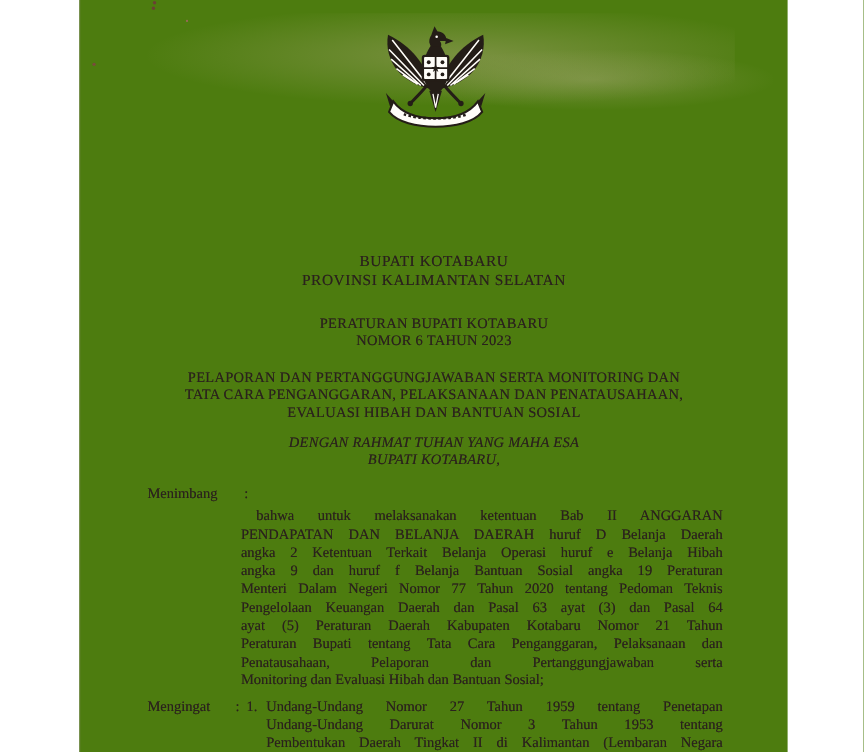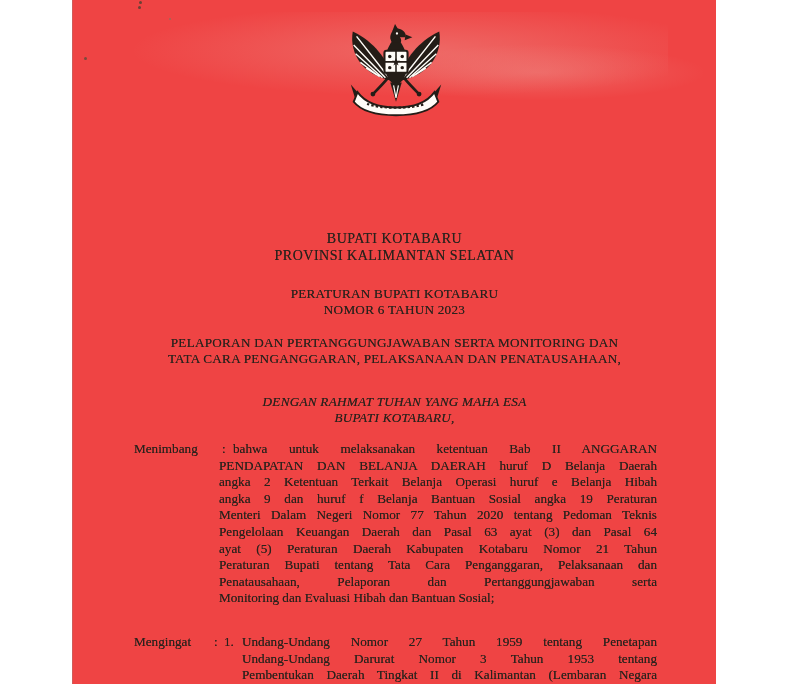--- a/index.html
+++ b/index.html
@@ -4,21 +4,21 @@
 <style>
   html,body{margin:0;padding:0;}
   body{
     width:785px;height:684px;position:relative;overflow:hidden;
     background:#ffffff;
     font-family:"Liberation Serif","DejaVu Serif",serif;
     color:#2a221d;
   }
   .page{
     position:absolute;left:72px;top:0;width:643px;height:684px;
-    background:#ef4444;
+    background:#4d7c0f;
     border-left:1px solid rgba(150,138,130,0.35);
     overflow:hidden;
     text-shadow:0 0 0.4px rgba(48,36,28,0.75);
   }
   .smudge{position:absolute;pointer-events:none;}
   .smudge-a{left:55px;top:12px;width:540px;height:85px;
     background:radial-gradient(ellipse at 55% 45%,rgba(235,198,188,0.28),rgba(235,198,188,0) 70%);}
   .smudge-b{left:300px;top:45px;width:330px;height:55px;
     background:radial-gradient(ellipse at 50% 50%,rgba(238,206,196,0.22),rgba(238,206,196,0) 72%);}
   .speck{position:absolute;border-radius:50%;background:#6b4034;}
@@ -31,21 +31,21 @@
   .letterhead{top:231px;font-size:14px;line-height:16.6px;letter-spacing:0.5px;}
   .titleblock{top:286px;font-size:13.2px;line-height:16.2px;letter-spacing:0.25px;}
   .subject{top:335px;font-size:13.2px;line-height:16.2px;letter-spacing:0.25px;}
   .preamble{top:394px;font-size:13.2px;line-height:16.4px;letter-spacing:0.25px;font-style:italic;}
   .clause{position:absolute;left:0;width:100%;font-size:13.2px;line-height:16.6px;}
   .clause .label{position:absolute;left:61px;top:0;}
   .clause .colon{position:absolute;top:0;}
   .menimbang{top:441px;}
   .menimbang .colon{left:149px;}
   .menimbang .text{position:absolute;left:146px;top:0;width:438px;}
-  .menimbang .text > div:first-child{text-indent:14px;}
+  .menimbang .text > div:first-child{text-indent:14px;margin-top:20px;}
   .mengingat{top:634px;}
   .mengingat .colon{left:141px;}
   .mengingat .num{position:absolute;left:151px;top:0;}
   .mengingat .text{position:absolute;left:169px;top:0;width:415px;}
   .just > div{text-align:justify;text-align-last:justify;}
   .just > div:last-child{text-align-last:left;}
 </style>
 </head>
 <body>
 
@@ -114,20 +114,21 @@
     </div>
 
   <div class="centerblock titleblock">
       <div>PERATURAN BUPATI KOTABARU</div>
       <div>NOMOR 6 TAHUN 2023</div>
     </div>
 
   <div class="centerblock subject">
       <div>PELAPORAN DAN PERTANGGUNGJAWABAN SERTA MONITORING DAN</div>
       <div>TATA CARA PENGANGGARAN, PELAKSANAAN DAN PENATAUSAHAAN,</div>
+      <div>EVALUASI HIBAH DAN BANTUAN SOSIAL</div>
     </div>
 
   <div class="centerblock preamble">
       <div>DENGAN RAHMAT TUHAN YANG MAHA ESA</div>
       <div>BUPATI KOTABARU,</div>
     </div>
 
   <div class="clause menimbang">
     <span class="label">Menimbang</span>
     <span class="colon">:</span>

